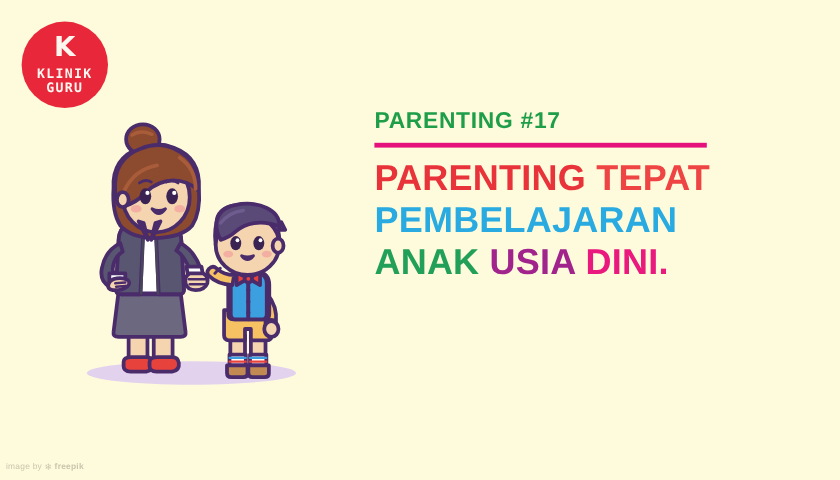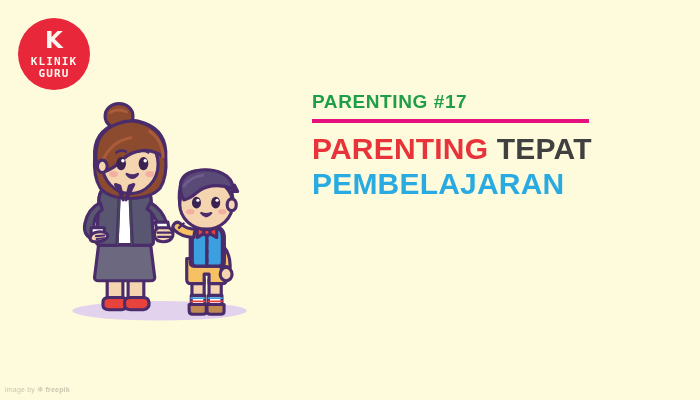--- a/index.html
+++ b/index.html
@@ -76,21 +76,21 @@
     background: #E5127D;
   }
   .headline-line {
     font-size: 30px;
     font-weight: bold;
     letter-spacing: 0.2px;
     line-height: 1.17;
     white-space: nowrap;
   }
   .w-strategi { color: #E9333A; }
-  .w-tepat    { color: #404040; }
+  .w-tepat    { color: #ef4444; }
   .w-pembel   { color: #29ABE2; }
   .w-anak     { color: #22A05A; }
   .w-usia     { color: #A0248C; }
   .w-dini     { color: #E9197E; }
 
   
   #illustration {
     position: absolute;
     left: 58px;
     top: 98px;
@@ -253,20 +253,25 @@
 
     <div class="headline-line">
       <span class="w-strategi">PARENTING</span>
       <span class="w-tepat">TEPAT</span>
     </div>
 
     <div class="headline-line">
       <span class="w-pembel">PEMBELAJARAN</span>
     </div>
 
+    <div class="headline-line">
+      <span class="w-anak">ANAK</span>
+      <span class="w-usia">USIA</span>
+      <span class="w-dini">DINI.</span>
+    </div>
   </div>
 
   <div id="attribution">
     <span>image by</span>
     <span class="fp-mark">❄</span>
     <span class="fp-name">freepik</span>
   </div>
 
 </div>
 

